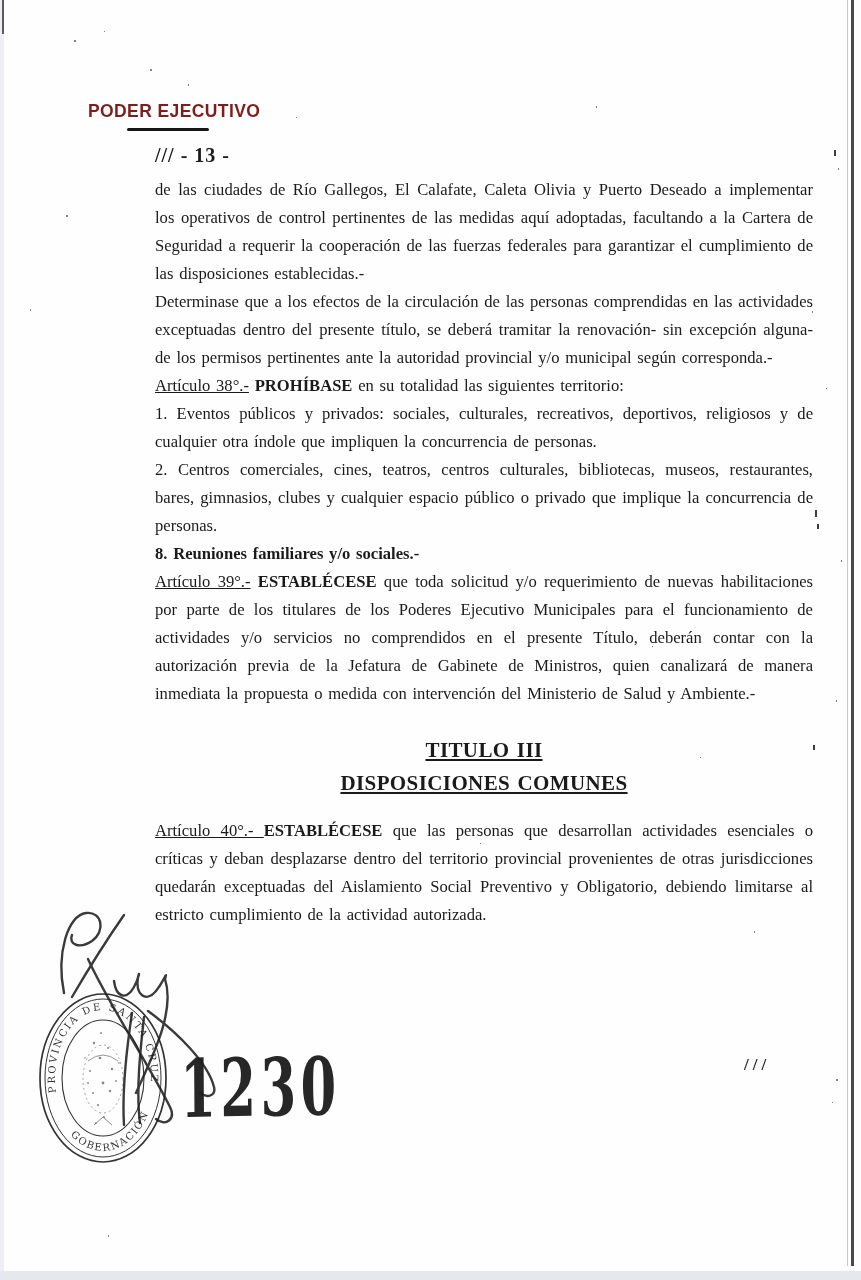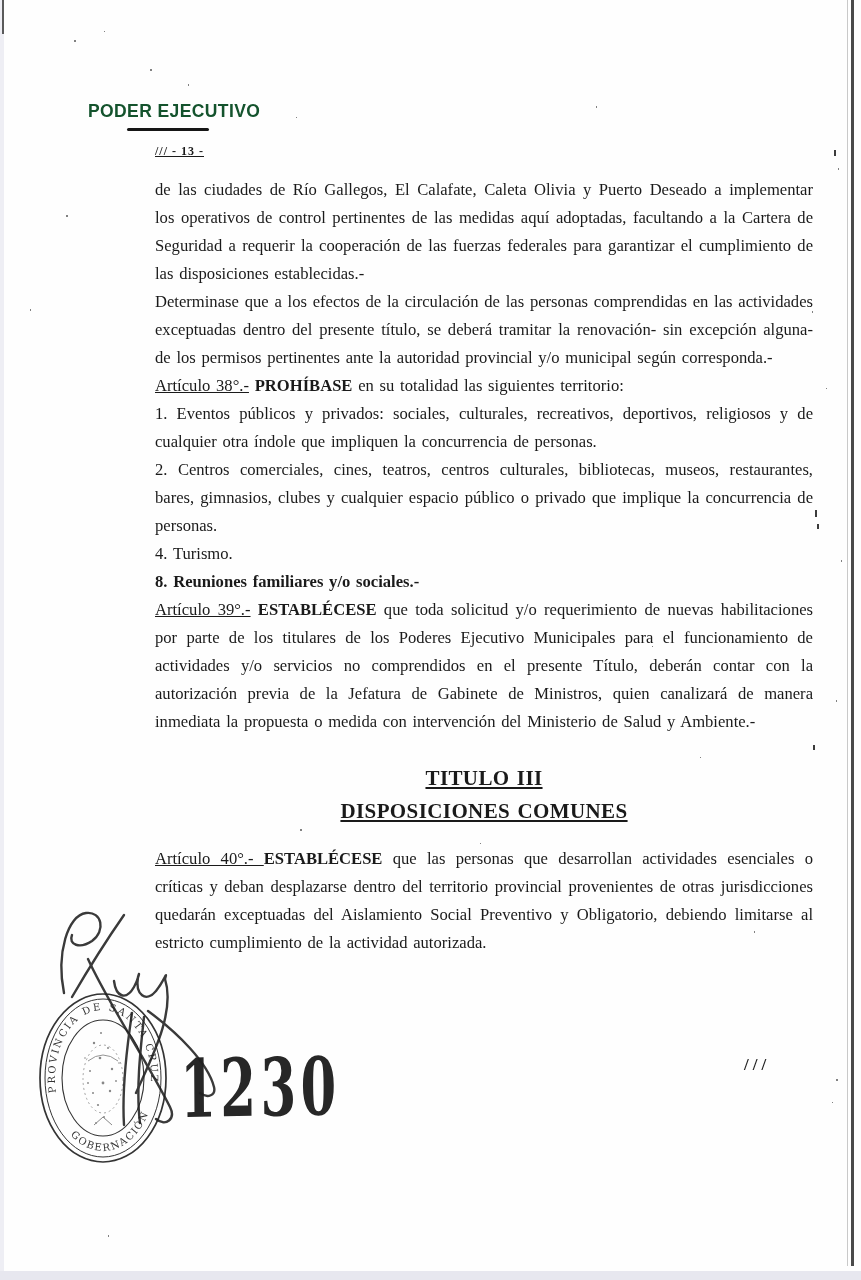--- a/index.html
+++ b/index.html
@@ -13,29 +13,29 @@
   #right-edge-line { left:851px; top:0; width:3px; height:1266px; background:#4a4a4a; }
   #right-edge-soft { left:847px; top:0; width:1px; height:1266px; background:#c9c9c9; }
   #bottom-strip { left:0; top:1271px; width:861px; height:9px; background:#e7e7ef; }
   #left-strip { left:0; top:0; width:4px; height:1271px; background:#eeeef4; }
   #left-corner-mark { left:2px; top:0; width:2px; height:34px; background:#5a5a5a; }
 
   
   #letterhead {
     position:absolute; left:88px; top:101px;
     font-family:"Liberation Sans", sans-serif; font-weight:bold;
-    font-size:17.5px; letter-spacing:0.4px; color:#14532d;
+    font-size:17.5px; letter-spacing:0.4px; color:#7f1d1d;
   }
   #letterhead-underline {
     position:absolute; left:127px; top:128px; width:82px; height:3px;
     background:#161616; border-radius:2px;
   }
   #page-marker {
     position:absolute; left:155px; top:144px;
-    font-weight:bold; font-size:12px; letter-spacing:1px;text-decoration:underline;
+    font-weight:bold; font-size:20px; letter-spacing:1px;
   }
 
   
   #document-body {
     position:absolute; left:155px; top:176px; width:658px;
     font-size:16.6px; line-height:28px; word-spacing:1.6px;
   }
   #document-body p.block { margin:0; text-align:justify; }
   #document-body p.heading {
     text-align:center; font-weight:bold; text-decoration:underline;
@@ -74,21 +74,20 @@
 <div id="letterhead-underline"></div>
 
 <div id="page-marker">/// - 13 -</div>
 
 <div id="document-body">
     <p class="block para"><span>de las ciudades de Río Gallegos, El Calafate,  Caleta Olivia  y Puerto Deseado  a implementar los operativos de control pertinentes de las medidas aquí adoptadas, facultando a la Cartera de Seguridad  a requerir la cooperación de las fuerzas federales para garantizar el cumplimiento de las disposiciones establecidas.-</span></p>
     <p class="block para"><span>Determinase que a los efectos de la circulación de las personas comprendidas en las actividades  exceptuadas dentro del presente título, se deberá tramitar la renovación- sin excepción alguna-  de los permisos pertinentes ante la autoridad provincial y/o municipal según corresponda.-</span></p>
     <p class="block para"><span class="u">Artículo 38°.-</span><span> </span><span class="b">PROHÍBASE</span><span> en su totalidad las siguientes territorio:</span></p>
     <p class="block para"><span>1. Eventos  públicos  y  privados: sociales, culturales,  recreativos, deportivos,  religiosos y de cualquier otra índole que impliquen la concurrencia de personas.</span></p>
     <p class="block para"><span>2. Centros  comerciales,  cines,  teatros,  centros  culturales, bibliotecas, museos, restaurantes, bares, gimnasios, clubes y cualquier espacio público o privado que implique la concurrencia de personas.</span></p>
-    <p class="block para"><span>4. Turismo.</span></p>
     <p class="block para"><span class="b">8. Reuniones familiares y/o sociales.-</span></p>
     <p class="block para"><span class="u">Artículo 39°.-</span><span> </span><span class="b">ESTABLÉCESE</span><span> que toda solicitud y/o requerimiento de nuevas habilitaciones por parte de los  titulares de los  Poderes Ejecutivo Municipales para el funcionamiento de actividades y/o servicios no comprendidos en el presente Título,  deberán contar con la autorización previa de la Jefatura de Gabinete de Ministros, quien canalizará de manera inmediata la propuesta o medida con intervención del Ministerio de Salud y Ambiente.-</span></p>
     <p class="block heading"><span>TITULO III</span></p>
     <p class="block heading"><span>DISPOSICIONES COMUNES</span></p>
     <p class="block para"><span class="u">Artículo 40°.- </span><span> </span><span class="b">ESTABLÉCESE</span><span> que las personas que desarrollan actividades esenciales o críticas y deban desplazarse dentro del territorio provincial provenientes de otras jurisdicciones quedarán exceptuadas del Aislamiento Social Preventivo y Obligatorio, debiendo limitarse al estricto cumplimiento de la actividad autorizada.</span></p>
   </div>
 
 <div id="continuation-marker">///</div>
 
 <div id="decree-number-stamp">1230</div>

